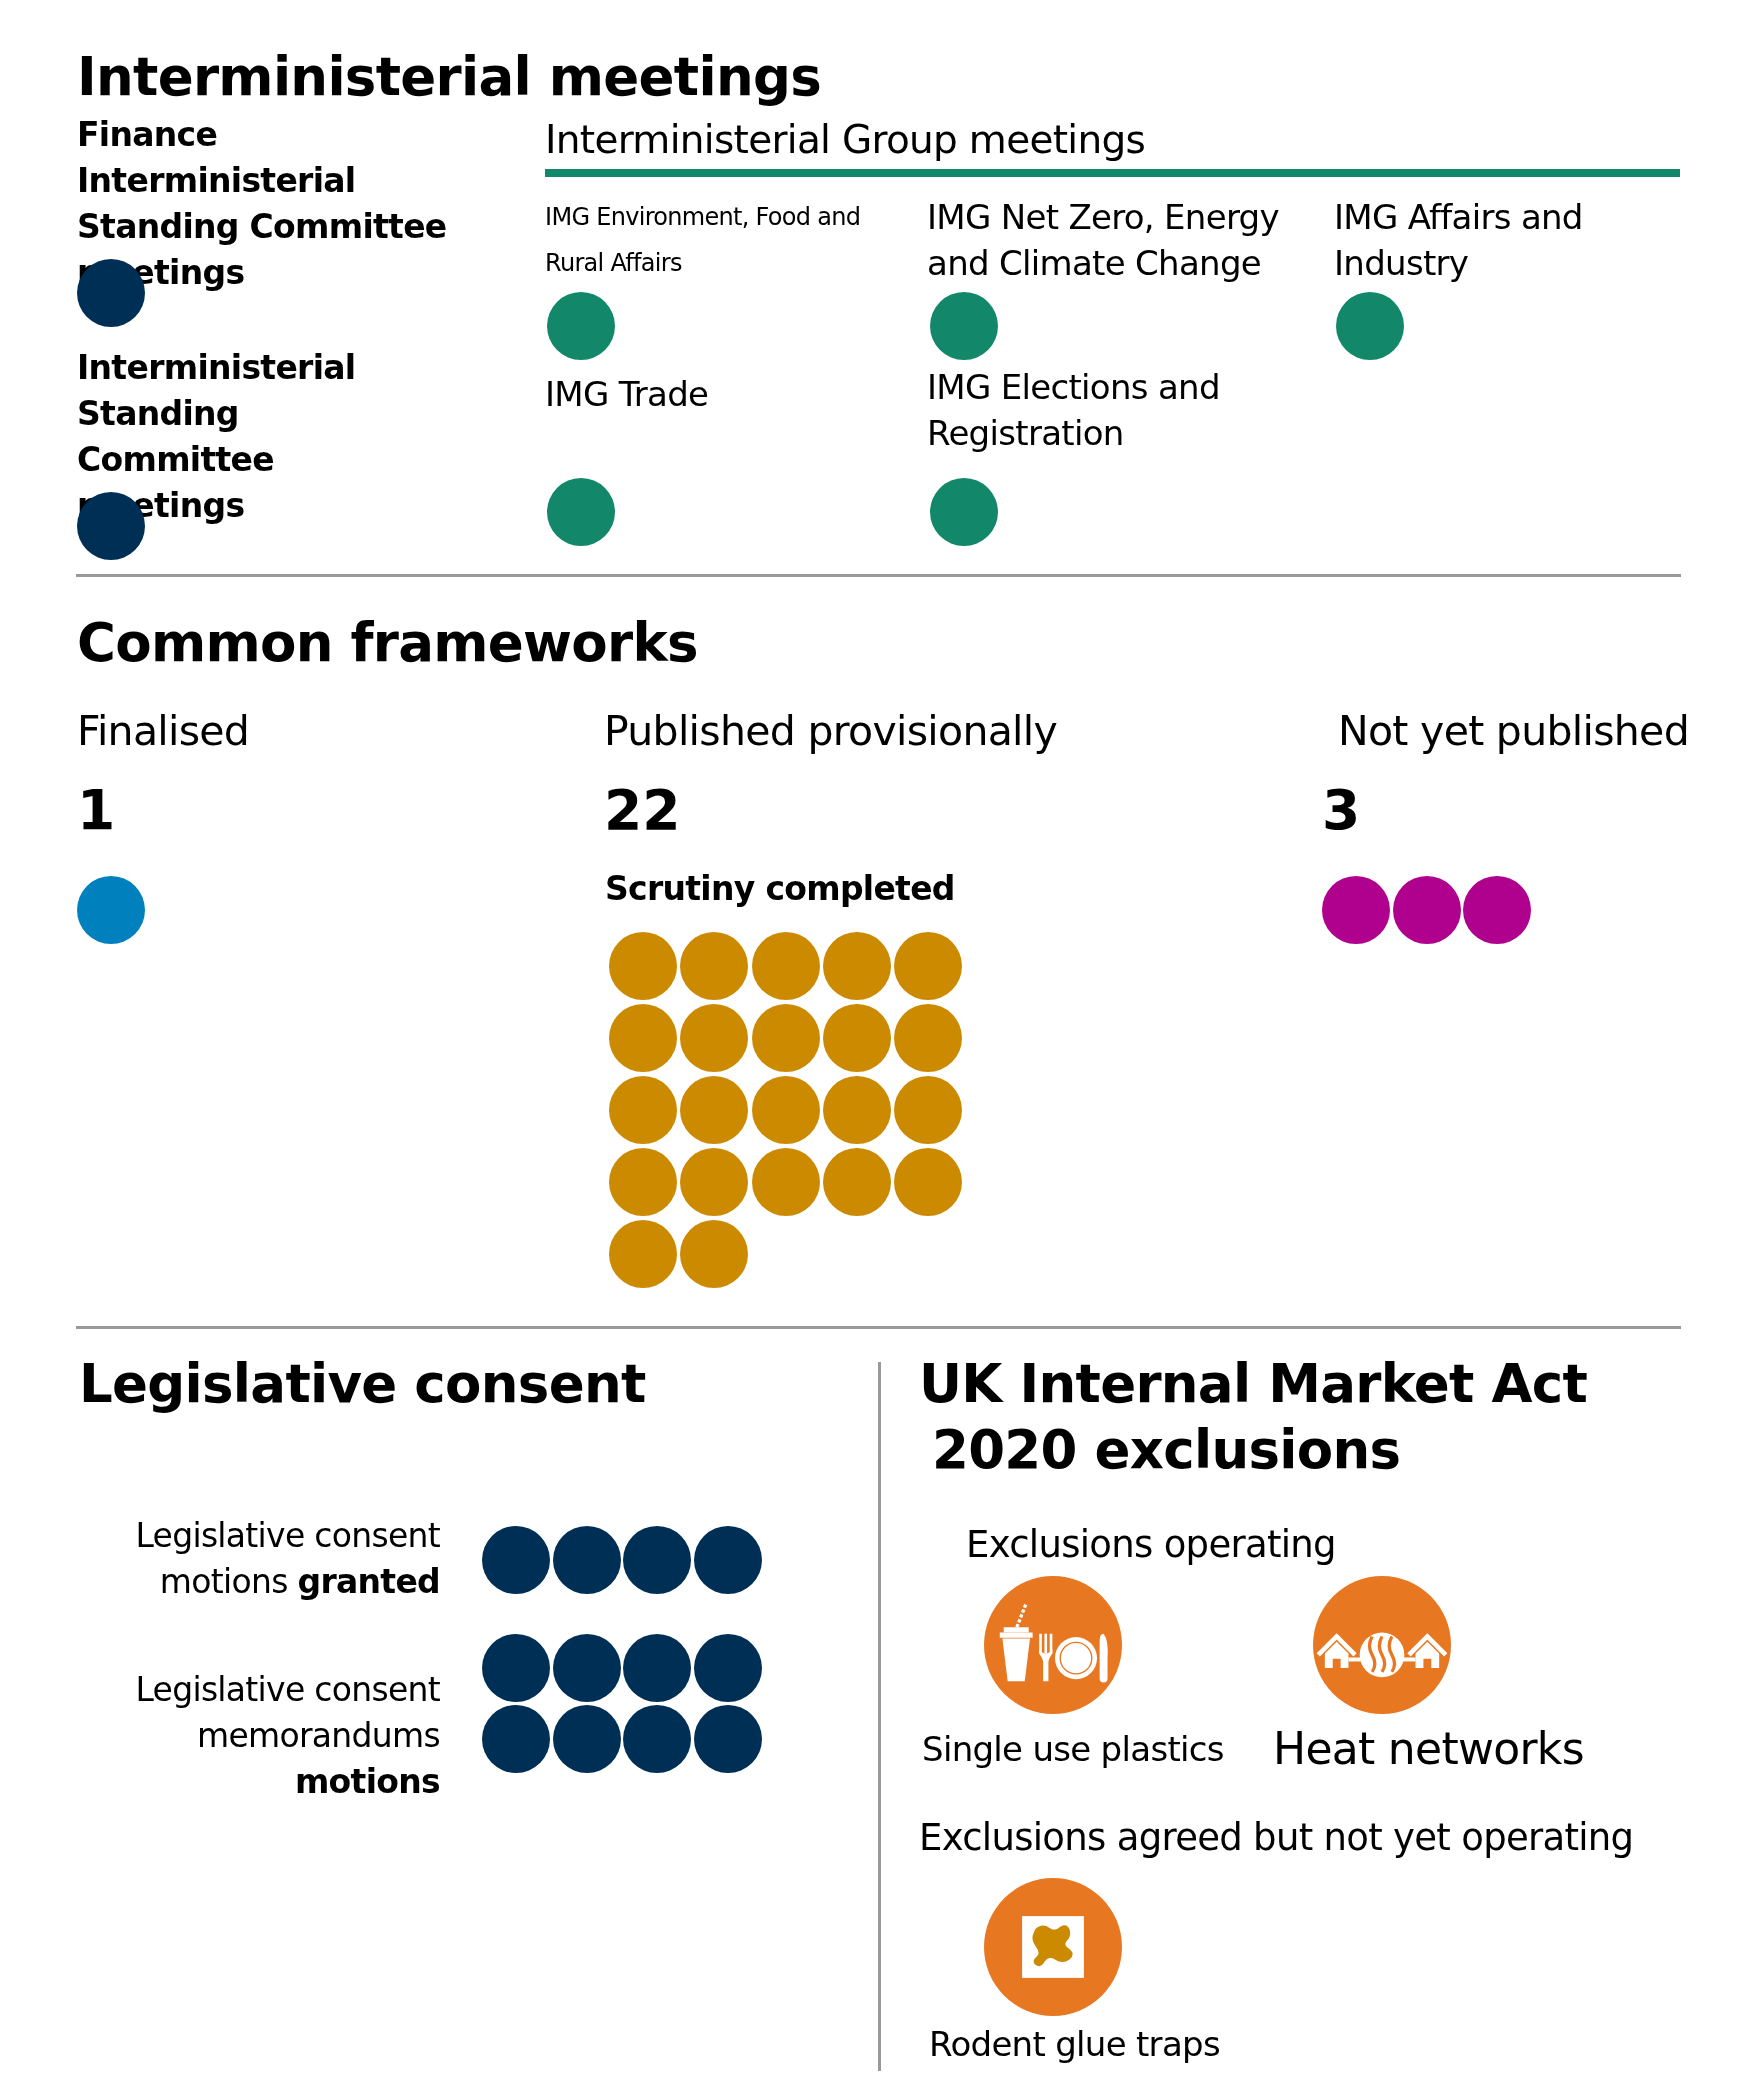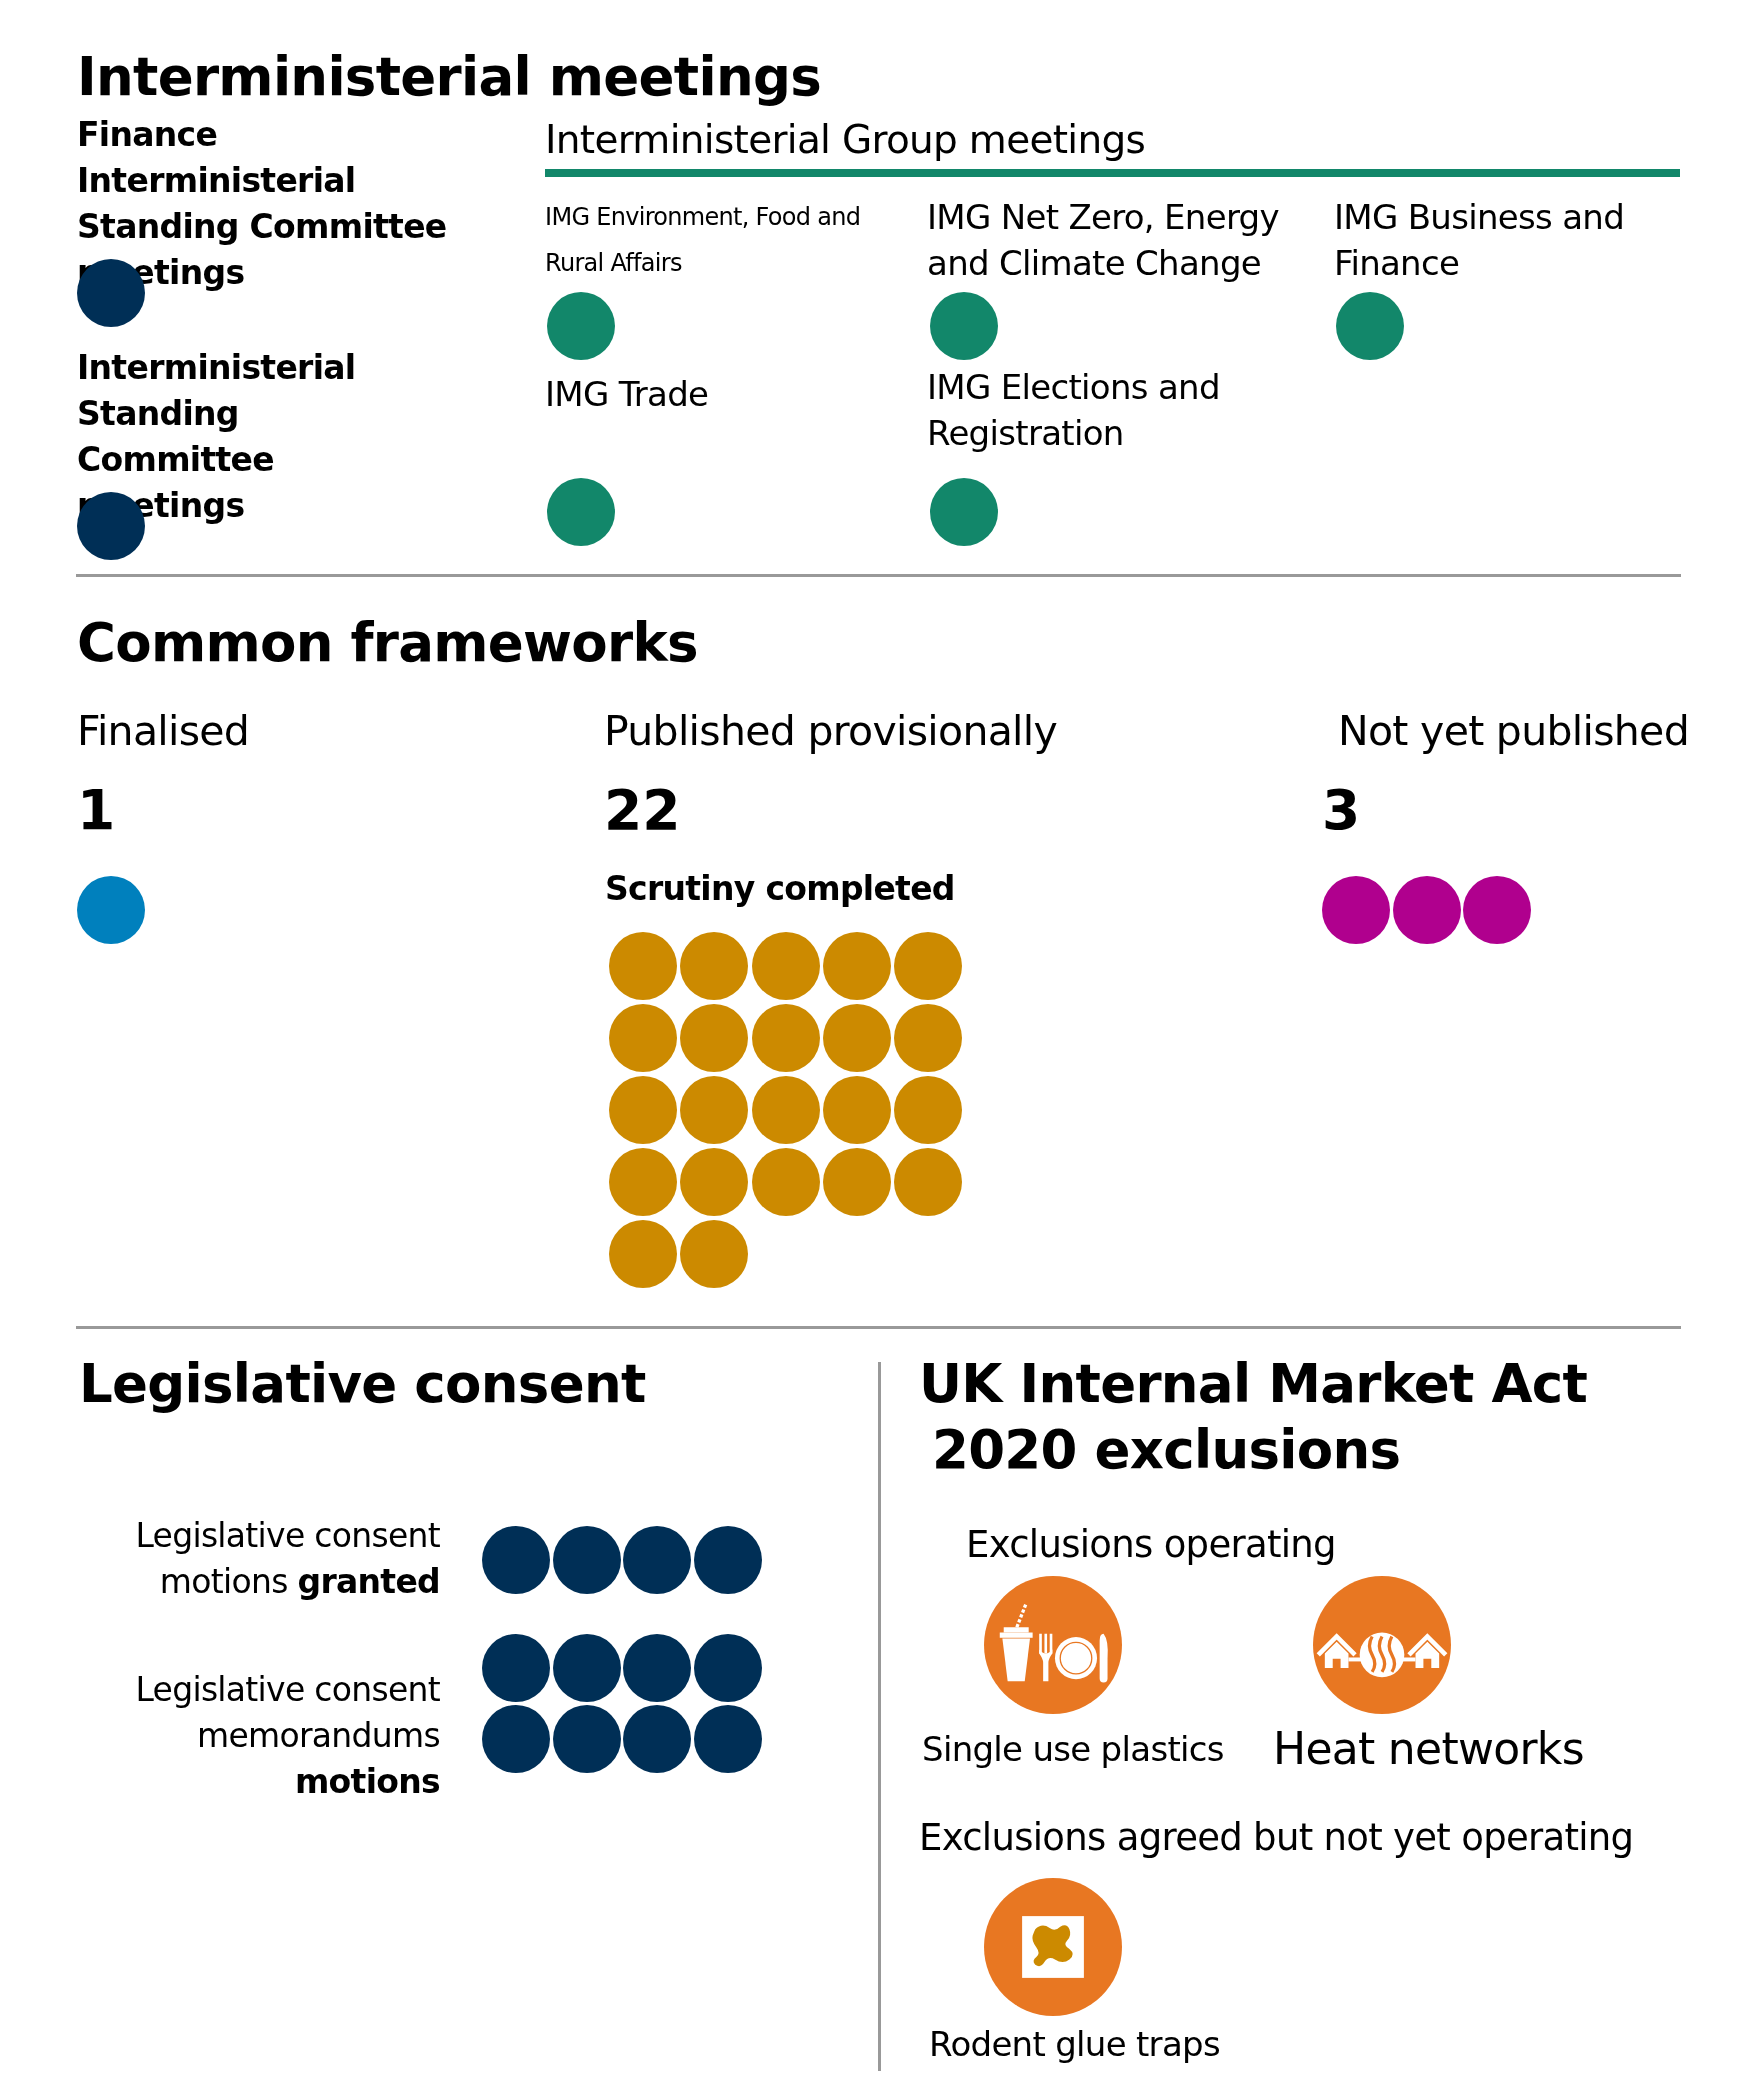--- a/index.html
+++ b/index.html
@@ -35,21 +35,21 @@
 
   <div class="abs sub" style="left:545px;top:113px;font-size:39px;">Interministerial Group meetings</div>
   <div class="abs" style="left:545px;top:169px;width:1135px;height:7.9px;background:#12876A;"></div>
 
   <div class="abs lbl" style="left:545px;top:194px;width:368px;font-size:24px;">IMG Environment, Food and Rural Affairs</div>
   <div class="dot" style="left:547px;top:292px;background:#12876A;"></div>
 
   <div class="abs lbl" style="left:927px;top:194px;width:368px;font-size:34px;">IMG Net Zero, Energy and Climate Change</div>
   <div class="dot" style="left:930px;top:292px;background:#12876A;"></div>
 
-  <div class="abs lbl" style="left:1334px;top:194px;width:341px;font-size:34px;">IMG Business and Finance</div>
+  <div class="abs lbl" style="left:1334px;top:194px;width:341px;font-size:34px;">IMG Affairs and Industry</div>
   <div class="dot" style="left:1336px;top:292px;background:#12876A;"></div>
 
   <div class="abs lbl" style="left:545px;top:371px;width:368px;font-size:34px;">IMG Trade</div>
   <div class="dot" style="left:547px;top:478px;background:#12876A;"></div>
 
   <div class="abs lbl" style="left:927px;top:364px;width:341px;font-size:34px;">IMG Elections and Registration</div>
   <div class="dot" style="left:930px;top:478px;background:#12876A;"></div>
 </section>
 
 <div class="rule" style="left:76px;top:574px;width:1605px;"></div>

